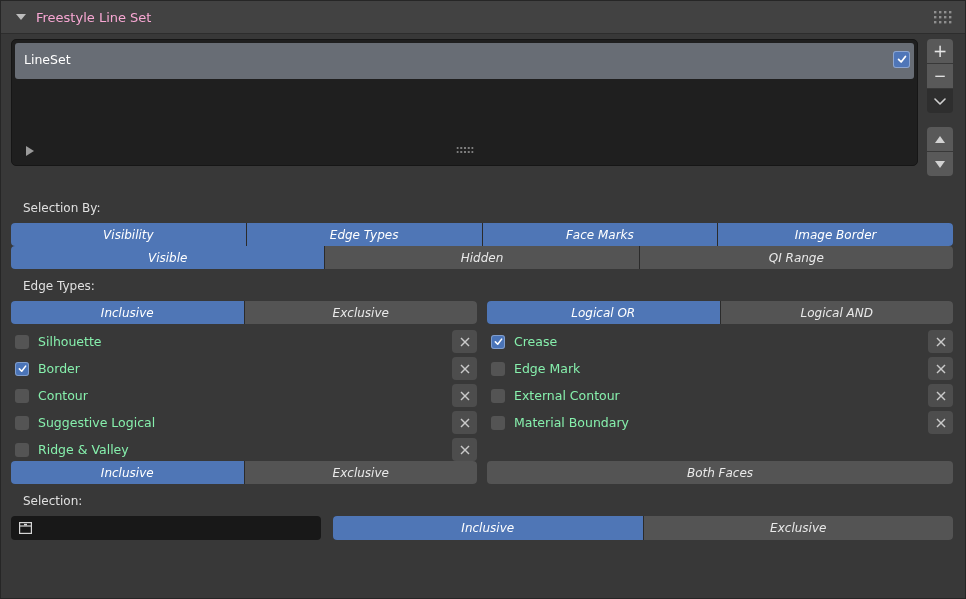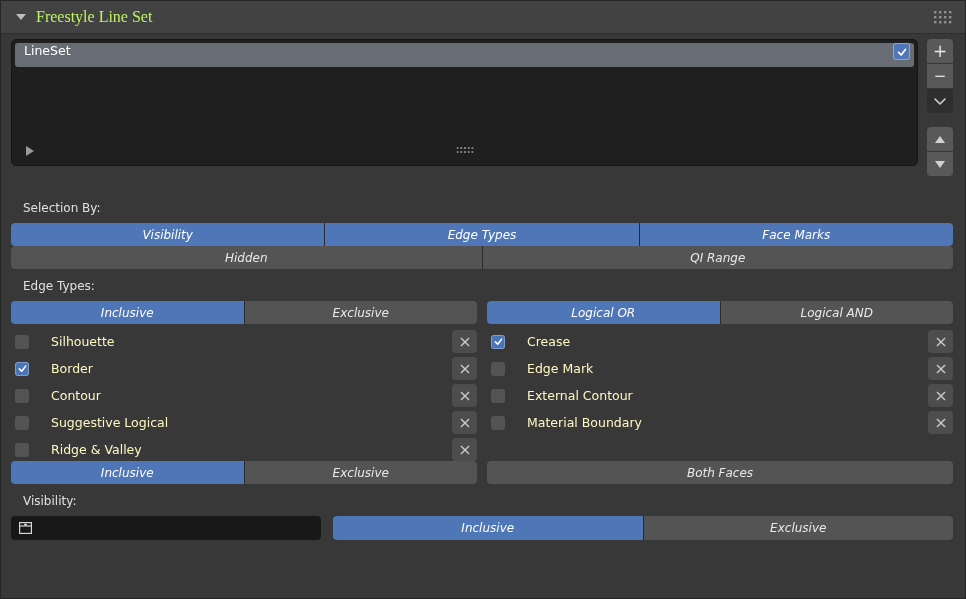--- a/index.html
+++ b/index.html
@@ -11,34 +11,34 @@
   }
   .panel { width:966px; height:599px; background:#383838; border:1px solid #262626; }
 
   
   .panel-header {
     height:33px; background:#424242; display:flex; align-items:center;
     padding:0 13px 0 15px; border-bottom:1px solid #2d2d2d;
   }
   .tri-down { width:0; height:0; border-left:5px solid transparent;
     border-right:5px solid transparent; border-top:6px solid #bdbdbd; margin-right:10px; }
-  .panel-title { font-size:16px; color:#bef264;font-family:Liberation Serif, serif; }
+  .panel-title { font-size:13px; color:#f9a8d4; }
   .drag-dots { margin-left:auto; display:flex; }
 
   .panel-body { padding:5px 12px 0 10px; }
 
   
   .list-wrap { display:flex; }
   .list-box {
     flex:1; height:127px; background:#1f1f1f; border:1px solid #161616;
     border-radius:5px; position:relative; padding:3px;
   }
   .list-row {
-    height:24px; background:#686d75; border-radius:3px; display:flex;
-    padding:0 4px 4px 9px; color:#fff;
+    height:36px; background:#686d75; border-radius:3px; display:flex;
+    align-items:center; padding:0 4px 4px 9px; color:#fff;
   }
   .list-row-label { font-size:12.5px; }
   .row-check {
     margin-left:auto; width:17px; height:17px; border-radius:3px;
     background:#4f76b8; box-shadow:inset 0 0 0 1px rgba(255,255,255,.35);
     display:flex; align-items:center; justify-content:center;
   }
   .list-expand {
     position:absolute; left:14px; bottom:9px; width:0; height:0;
     border-top:5px solid transparent; border-bottom:5px solid transparent;
@@ -84,21 +84,21 @@
   
   .edge-grid { display:flex; gap:10px; margin-top:6px; }
   .edge-col { flex:1; display:flex; flex-direction:column; gap:4px; }
   .edge-row { display:flex; align-items:center; height:23px; }
   .checkbox {
     width:14px; height:14px; margin:0 9px 0 4px; border-radius:3px;
     background:#545454; display:flex; align-items:center; justify-content:center;
     cursor:pointer; flex:none;
   }
   .checkbox.checked { background:#4a74b8; box-shadow:inset 0 0 0 1px rgba(255,255,255,.3); }
-  .edge-label { flex:1; font-size:12.5px; color:#fef9c3;margin-left:13px; }
+  .edge-label { flex:1; font-size:12.5px; color:#86efac; }
   .x-btn {
     width:25px; height:23px; background:#4d4d4d; border-radius:4px;
     display:flex; align-items:center; justify-content:center; cursor:pointer; flex:none;
   }
 
   
   .collection-row { display:flex; gap:12px; height:24px; }
   .collection-field {
     width:310px; height:24px; background:#181818; border-radius:4px;
     display:flex; align-items:center; padding:0 7px; cursor:pointer;
@@ -183,23 +183,25 @@
             <span class="tri-down-s"></span>
           </div>
       </div>
     </div>
 
     <div class="section-label mt-lg">Selection By:</div>
     <div class="seg-group">
       <div class="seg active">Visibility</div>
       <div class="seg active">Edge Types</div>
       <div class="seg active">Face Marks</div>
+      <div class="seg active">Image Border</div>
     </div>
 
     <div class="seg-group">
+      <div class="seg active">Visible</div>
       <div class="seg">Hidden</div>
       <div class="seg">QI Range</div>
     </div>
 
     <div class="section-label">Edge Types:</div>
     <div class="dual-row">
       <div class="seg-group">
         <div class="seg active">Inclusive</div>
         <div class="seg">Exclusive</div>
       </div>
@@ -317,21 +319,21 @@
     <div class="dual-row">
       <div class="seg-group">
         <div class="seg active">Inclusive</div>
         <div class="seg">Exclusive</div>
       </div>
       <div class="seg-group">
         <div class="seg">Both Faces</div>
       </div>
     </div>
 
-    <div class="section-label">Visibility:</div>
+    <div class="section-label">Selection:</div>
     <div class="collection-row">
       <div class="collection-field">
         <svg width="15" height="14" viewBox="0 0 15 14">
           <rect x="1.6" y="1.6" width="11.8" height="10.8" fill="none" stroke="#d6d6d6" stroke-width="1.2"></rect>
           <line x1="1.6" y1="5" x2="13.4" y2="5" stroke="#d6d6d6" stroke-width="1.2"></line>
           <rect x="6" y="2.8" width="3" height="1.6" fill="#d6d6d6"></rect>
         </svg>
         <span></span>
       </div>
       <div class="seg-group">

